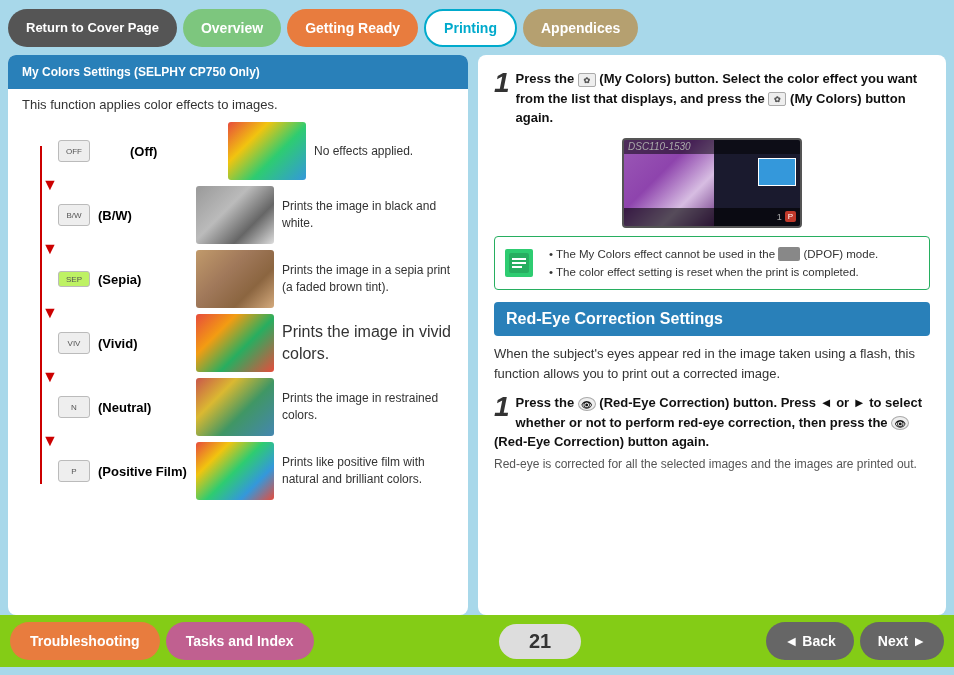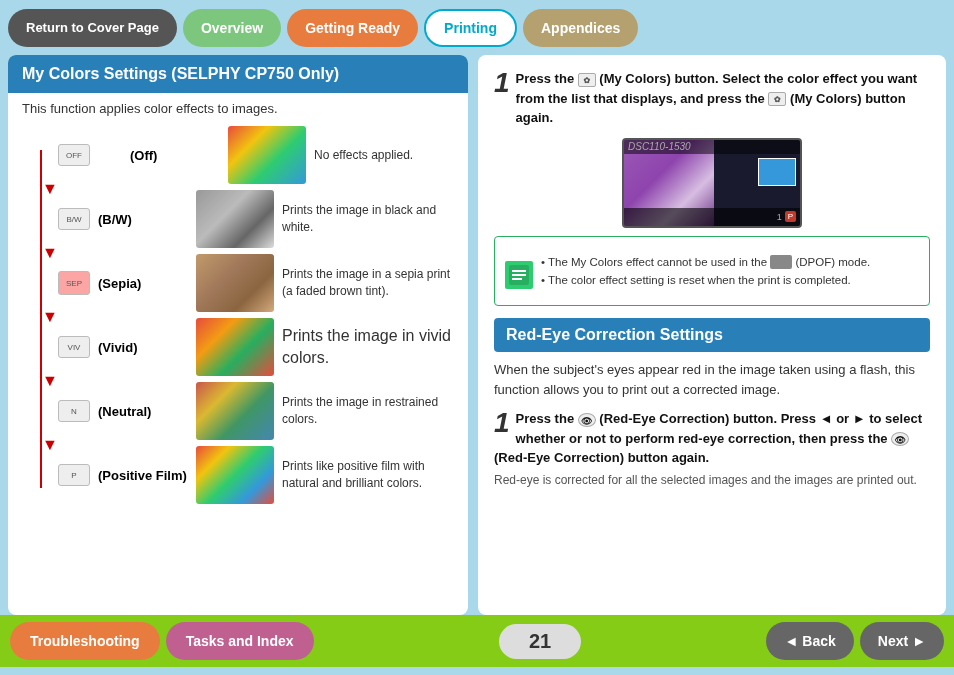--- a/index.html
+++ b/index.html
@@ -67,21 +67,21 @@
       background: white;
       border-radius: 8px;
       width: 460px;
       padding: 0 0 10px 0;
       overflow: hidden;
       flex-shrink: 0;
     }
     .left-header {
       background: #2980b9;
       color: white;
-      font-size: 16px;
+      font-size: 12px;
       font-weight: bold;
       padding: 10px 14px;
       border-radius: 6px 6px 0 0;
     }
     .left-body {
       padding: 8px 14px;
     }
     .subtitle-text {
       font-size: 13px;
       color: #333;
@@ -153,25 +153,25 @@
       font-size: 10px;
       display: flex;
       align-items: center;
       padding: 0 4px;
       font-style: italic;
     }
 
     .note-box {
       border: 1px solid #27ae60;
       border-radius: 4px;
-      padding: 16px 10px;
+      padding: 8px 10px;
       margin: 8px 0;
       display: flex;
-      gap: 8px;
-      align-items: flex-end;
+      gap: 16px;
+      align-items: center;
     }
     .note-icon {
       width: 28px;
       height: 28px;
       background: #2ecc71;
       flex-shrink: 0;
       border-radius: 2px;
       display: flex;
       align-items: center;
       justify-content: center;
@@ -306,21 +306,21 @@
             </div>
             <div style="display: flex; align-items: center; gap: 8px; margin-bottom: 6px; padding-left: 28px; position: relative;">
               <div style="position: absolute; left: 12px; top: -10px; color: rgb(204, 0, 0); font-size: 16px; z-index: 2;">▼</div>
               <div style="min-width: 32px; height: 22px; background: rgb(238, 238, 238); border: 1px solid rgb(187, 187, 187); border-radius: 3px; display: flex; align-items: center; justify-content: center; font-size: 8px; color: rgb(85, 85, 85); flex-shrink: 0;">B/W</div>
               <span style="font-weight: bold; font-size: 13px; min-width: 90px;">(B/W)</span>
               <div class="thumb-bw" style="width: 78px; height: 58px; border-radius: 3px; flex-shrink: 0;"></div>
               <span style="font-size: 12px; color: rgb(51, 51, 51); flex: 1 1 0%; line-height: 1.4;">Prints the image in black and white.</span>
             </div>
             <div style="display: flex; align-items: center; gap: 8px; margin-bottom: 6px; padding-left: 28px; position: relative;">
               <div style="position: absolute; left: 12px; top: -10px; color: rgb(204, 0, 0); font-size: 16px; z-index: 2;">▼</div>
-              <div style="min-width: 32px; height: 24px; background: #fca5a5; border: 1px solid rgb(187, 187, 187); border-radius: 3px; display: flex; align-items: center; justify-content: center; font-size: 8px; color: rgb(85, 85, 85); flex-shrink: 0;">SEP</div>
+              <div style="min-width: 32px; height: 16px; background: #bef264; border: 1px solid rgb(187, 187, 187); border-radius: 3px; display: flex; align-items: center; justify-content: center; font-size: 8px; color: rgb(85, 85, 85); flex-shrink: 0;">SEP</div>
               <span style="font-weight: bold; font-size: 13px; min-width: 90px;">(Sepia)</span>
               <div class="thumb-sepia" style="width: 78px; height: 58px; border-radius: 3px; flex-shrink: 0;"></div>
               <span style="font-size: 12px; color: rgb(51, 51, 51); flex: 1 1 0%; line-height: 1.4;">Prints the image in a sepia print (a faded brown tint).</span>
             </div>
             <div style="display: flex; align-items: center; gap: 8px; margin-bottom: 6px; padding-left: 28px; position: relative;">
               <div style="position: absolute; left: 12px; top: -10px; color: rgb(204, 0, 0); font-size: 16px; z-index: 2;">▼</div>
               <div style="min-width: 32px; height: 22px; background: rgb(238, 238, 238); border: 1px solid rgb(187, 187, 187); border-radius: 3px; display: flex; align-items: center; justify-content: center; font-size: 8px; color: rgb(85, 85, 85); flex-shrink: 0;">VIV</div>
               <span style="font-weight: bold; font-size: 13px; min-width: 90px;">(Vivid)</span>
               <div class="thumb-vivid" style="width: 78px; height: 58px; border-radius: 3px; flex-shrink: 0;"></div>
               <span style="font-size: 16px; color: rgb(51, 51, 51); flex: 1 1 0%; line-height: 1.4;">Prints the image in vivid colors.</span>

